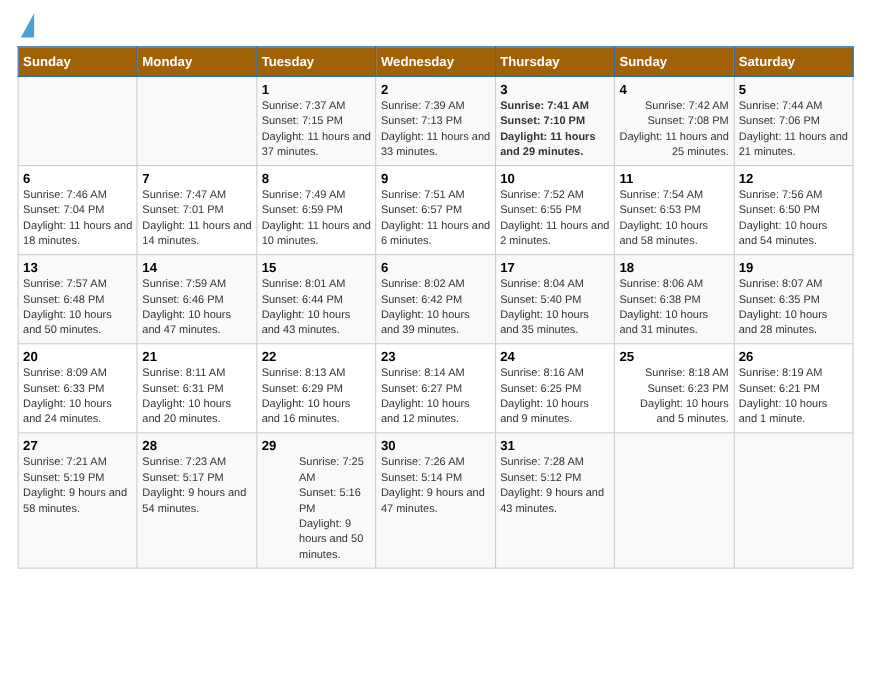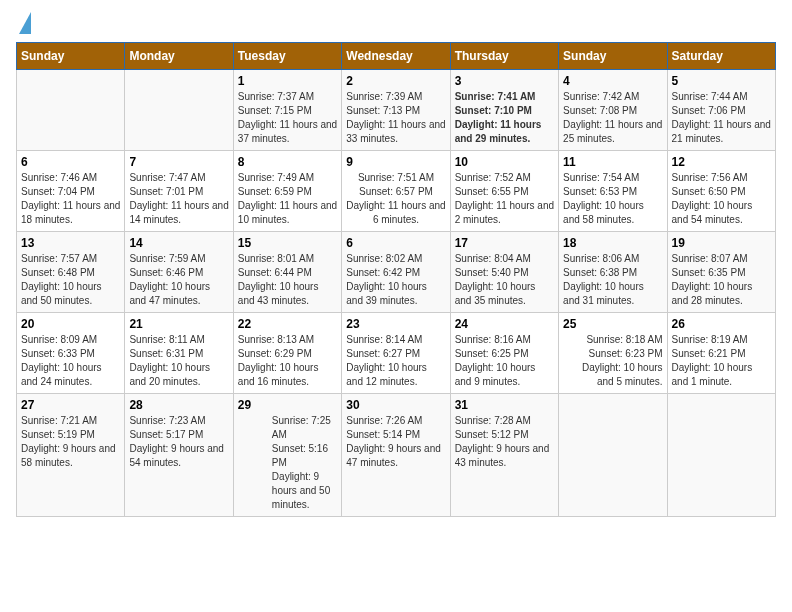--- a/index.html
+++ b/index.html
@@ -116,21 +116,21 @@
 Daylight: 11 hours and 33 minutes.</div>
         </td>
         <td>
           <span class="day-num">3</span>
           <div class="day-info" style="white-space: pre-line; font-weight: bold;">Sunrise: 7:41 AM
 Sunset: 7:10 PM
 Daylight: 11 hours and 29 minutes.</div>
         </td>
         <td>
           <span class="day-num">4</span>
-          <div class="day-info" style="white-space: pre-line;">Sunrise: 7:42 AM
+          <div class="day-info" style="white-space: pre-line; text-align: right;">Sunrise: 7:42 AM
 Sunset: 7:08 PM
 Daylight: 11 hours and 25 minutes.</div>
         </td>
         <td>
           <span class="day-num">5</span>
           <div class="day-info" style="white-space: pre-line;">Sunrise: 7:44 AM
 Sunset: 7:06 PM
 Daylight: 11 hours and 21 minutes.</div>
         </td>
       </tr>
@@ -148,21 +148,21 @@
 Daylight: 11 hours and 14 minutes.</div>
         </td>
         <td>
           <span class="day-num">8</span>
           <div class="day-info" style="white-space: pre-line;">Sunrise: 7:49 AM
 Sunset: 6:59 PM
 Daylight: 11 hours and 10 minutes.</div>
         </td>
         <td>
           <span class="day-num">9</span>
-          <div class="day-info" style="white-space: pre-line; text-align: center;">Sunrise: 7:51 AM
+          <div class="day-info" style="white-space: pre-line;">Sunrise: 7:51 AM
 Sunset: 6:57 PM
 Daylight: 11 hours and 6 minutes.</div>
         </td>
         <td>
           <span class="day-num">10</span>
           <div class="day-info" style="white-space: pre-line;">Sunrise: 7:52 AM
 Sunset: 6:55 PM
 Daylight: 11 hours and 2 minutes.</div>
         </td>
         <td>

